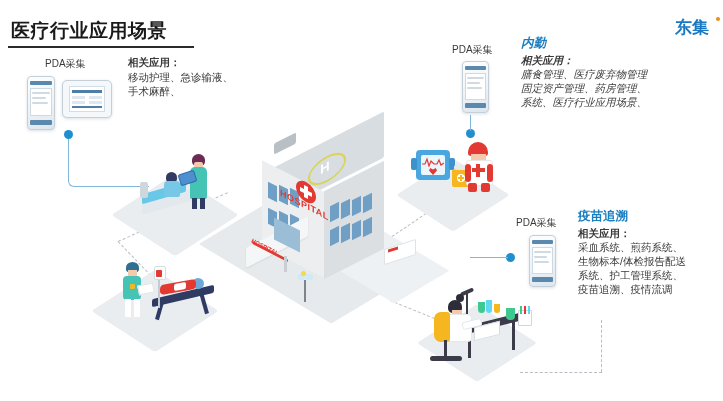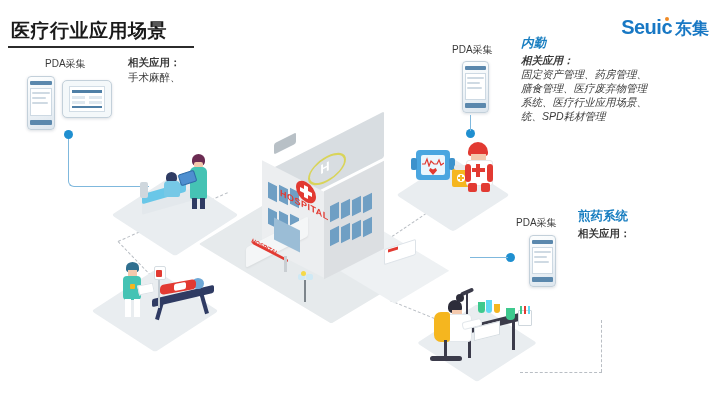--- a/index.html
+++ b/index.html
@@ -179,21 +179,20 @@
 </style>
 </head>
 <body>
 
 <div id="canvas">
 
   <div class="page-title">医疗行业应用场景</div>
   <div class="title-rule"></div>
 
   <div class="brand">
-    <span class="brand-latin">Seuic</span>
     <span class="brand-dot"></span>
     <span class="brand-cn">东集</span>
   </div>
 
   <div class="dash" style="left:118px; top:241px; width:120px; transform:rotate(-24deg); transform-origin:left center;"></div>
   <div class="dash" style="left:118px; top:241px; width:72px; transform:rotate(46deg); transform-origin:left center;"></div>
   <div class="dash" style="left:390px; top:300px; width:78px; transform:rotate(22deg); transform-origin:left center;"></div>
   <div class="dash" style="left:392px; top:236px; width:46px; transform:rotate(-34deg); transform-origin:left center;"></div>
   <div class="dash-v" style="left:601px; top:320px; height:52px;"></div>
   <div class="dash" style="left:520px; top:372px; width:82px;"></div>
@@ -218,20 +217,21 @@
     <div class="trow" style="left:26px; top:20px; width:13px; height:3px;"></div>
     <div class="thead" style="left:9px; top:25px; width:30px; height:2px;"></div>
   </div>
 
   <div class="dot" style="left:64px; top:130px;"></div>
   <div class="conn" style="left:68px; top:139px; width:80px; height:47px; border-left-width:1.5px; border-bottom-width:1.5px; border-bottom-left-radius:6px;"></div>
 
   <div class="block" style="left:128px; top:56px; width:118px;">
     <div class="block-sub">相关应用：</div>
     <div class="block-body">
+      <div>移动护理、急诊输液、</div>
       <div>手术麻醉、</div>
     </div>
   </div>
 
   <div class="fig" style="left:136px; top:150px; width:118px; height:70px;">
     <div class="plat" style="left:2px; top:28px; width:74px; height:74px; background:#e9edf0;"></div>
 
     <div style="position:absolute; left:6px; top:44px; width:62px; height:12px; background:#e3e8ec; transform:skewY(-16deg); border-radius:2px;"></div>
     <div style="position:absolute; left:6px; top:38px; width:44px; height:10px; background:#69c7e8; transform:skewY(-16deg); border-radius:2px;"></div>
     <div style="position:absolute; left:4px; top:32px; width:8px; height:16px; background:#cfd7dd; border-radius:2px;"></div>
@@ -258,24 +258,23 @@
     <div class="bar" style="top:41px; height:5px;"></div>
   </div>
 
   <div class="dot" style="left:466px; top:129px;"></div>
   <div class="conn" style="left:470px; top:115px; width:2px; height:16px; border-left-width:1.5px;"></div>
 
   <div class="block" style="left:521px; top:36px; width:152px;font-style:italic;">
     <div class="block-head">内勤</div>
     <div class="block-sub">相关应用：</div>
     <div class="block-body">
+      <div>膳食管理、医疗废弃物管理</div>
       <div>固定资产管理、药房管理、</div>
-      <div>膳食管理、医疗废弃物管理</div>
       <div>系统、医疗行业应用场景、</div>
-      <div>统、SPD耗材管理</div>
     </div>
   </div>
 
   <div class="fig" style="left:402px; top:128px; width:126px; height:96px;">
     <div class="plat" style="left:18px; top:34px; width:66px; height:66px; background:#e9edf0;"></div>
 
     <div style="position:absolute; left:14px; top:22px; width:34px; height:30px; background:#4aa6e0; border-radius:4px;"></div>
     <div style="position:absolute; left:19px; top:27px; width:24px; height:20px; background:#eaf6fd; border-radius:2px;"></div>
     <svg style="position:absolute; left:20px; top:29px;" width="22" height="10">
       <polyline points="0,7 3,7 5,2 7,9 9,4 12,7 15,7 17,3 19,8 22,6" fill="none" stroke="#e23a32" stroke-width="1.2"></polyline>
@@ -309,22 +308,28 @@
     <div class="line" style="left:16%; top:15px; width:66%; height:2px;"></div>
     <div class="line" style="left:16%; top:20px; width:50%; height:2px;"></div>
     <div class="line" style="left:16%; top:25px; width:58%; height:2px;"></div>
     <div class="bar" style="top:41px; height:5px;"></div>
   </div>
 
   <div class="dot" style="left:506px; top:253px;"></div>
   <div class="conn" style="left:470px; top:257px; width:38px; height:2px; border-top-width:1.5px;"></div>
 
   <div class="block" style="left:578px; top:209px; width:142px;">
-    <div class="block-head">煎药系统</div>
+    <div class="block-head">疫苗追溯</div>
     <div class="block-sub">相关应用：</div>
+    <div class="block-body">
+      <div>采血系统、煎药系统、</div>
+      <div>生物标本/体检报告配送</div>
+      <div>系统、护工管理系统、</div>
+      <div>疫苗追溯、疫情流调</div>
+    </div>
   </div>
 
   <div class="fig" style="left:418px; top:278px; width:140px; height:100px;">
     <div class="plat" style="left:24px; top:30px; width:70px; height:70px; background:#e9edf0;"></div>
 
     <div style="position:absolute; left:44px; top:42px; width:58px; height:8px; background:#3b3b4a; transform:skewY(-14deg); border-radius:2px;"></div>
     <div style="position:absolute; left:50px; top:50px; width:3px; height:30px; background:#3b3b4a;"></div>
     <div style="position:absolute; left:94px; top:44px; width:3px; height:28px; background:#3b3b4a;"></div>
 
     <div style="position:absolute; left:48px; top:14px; width:2px; height:28px; background:#3b3b4a;"></div>

